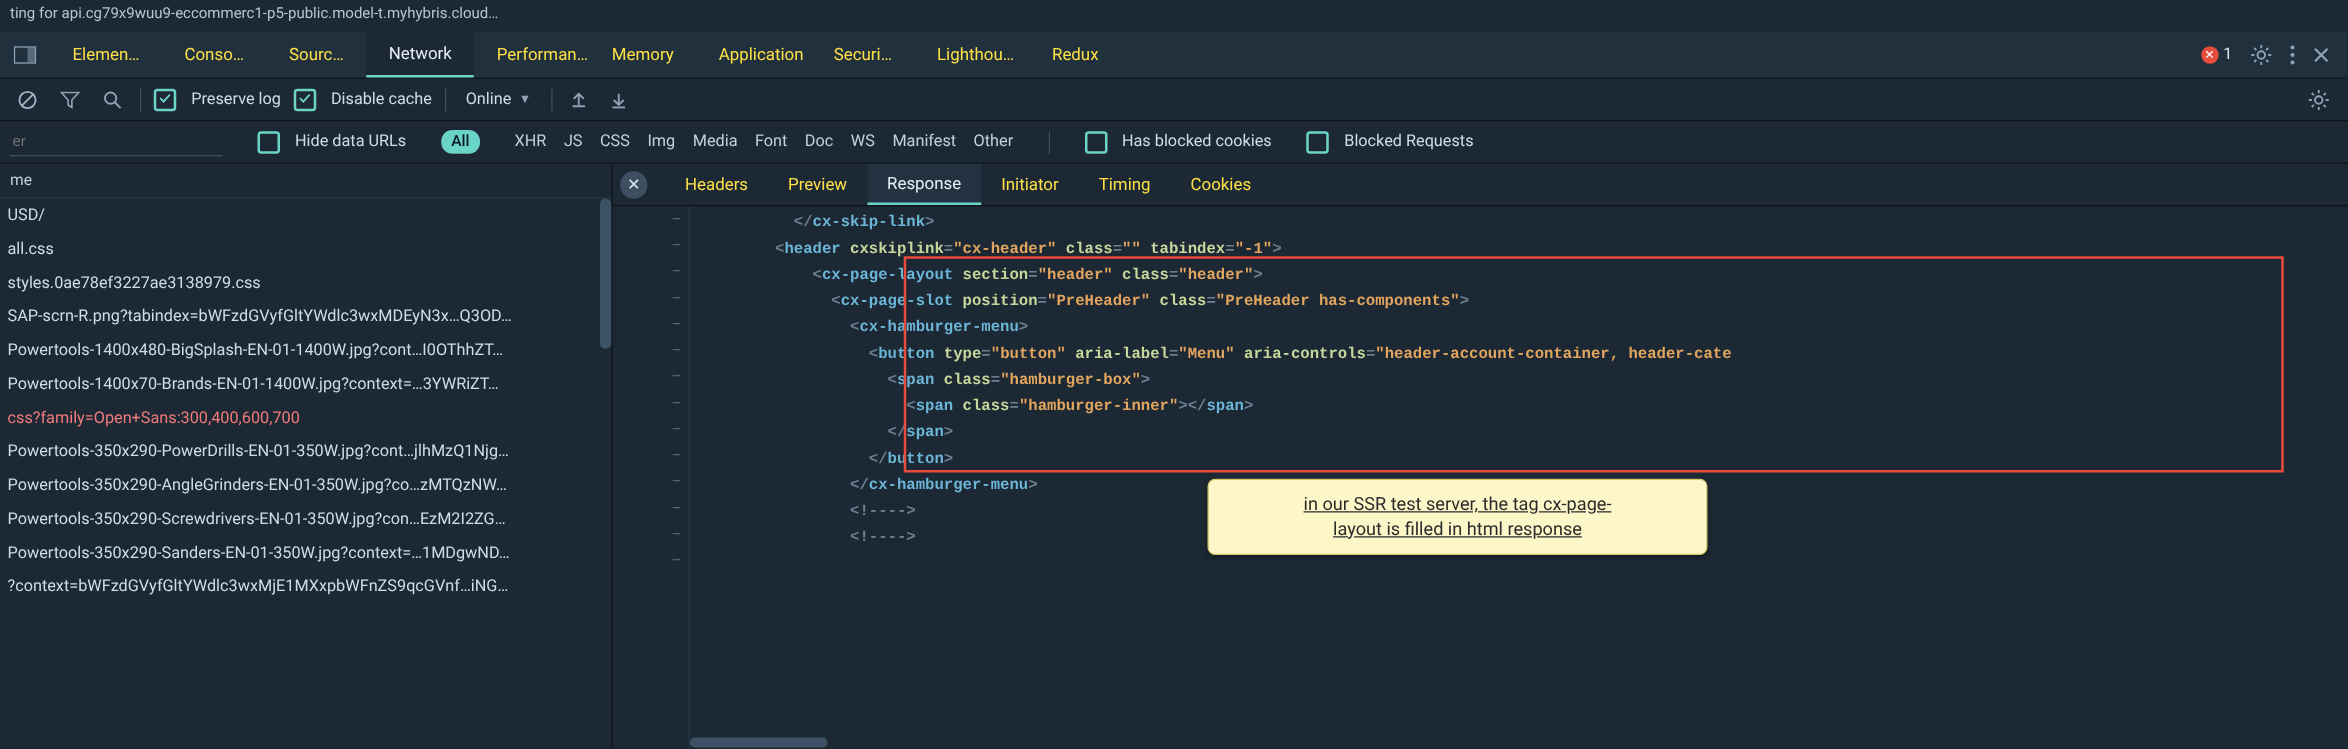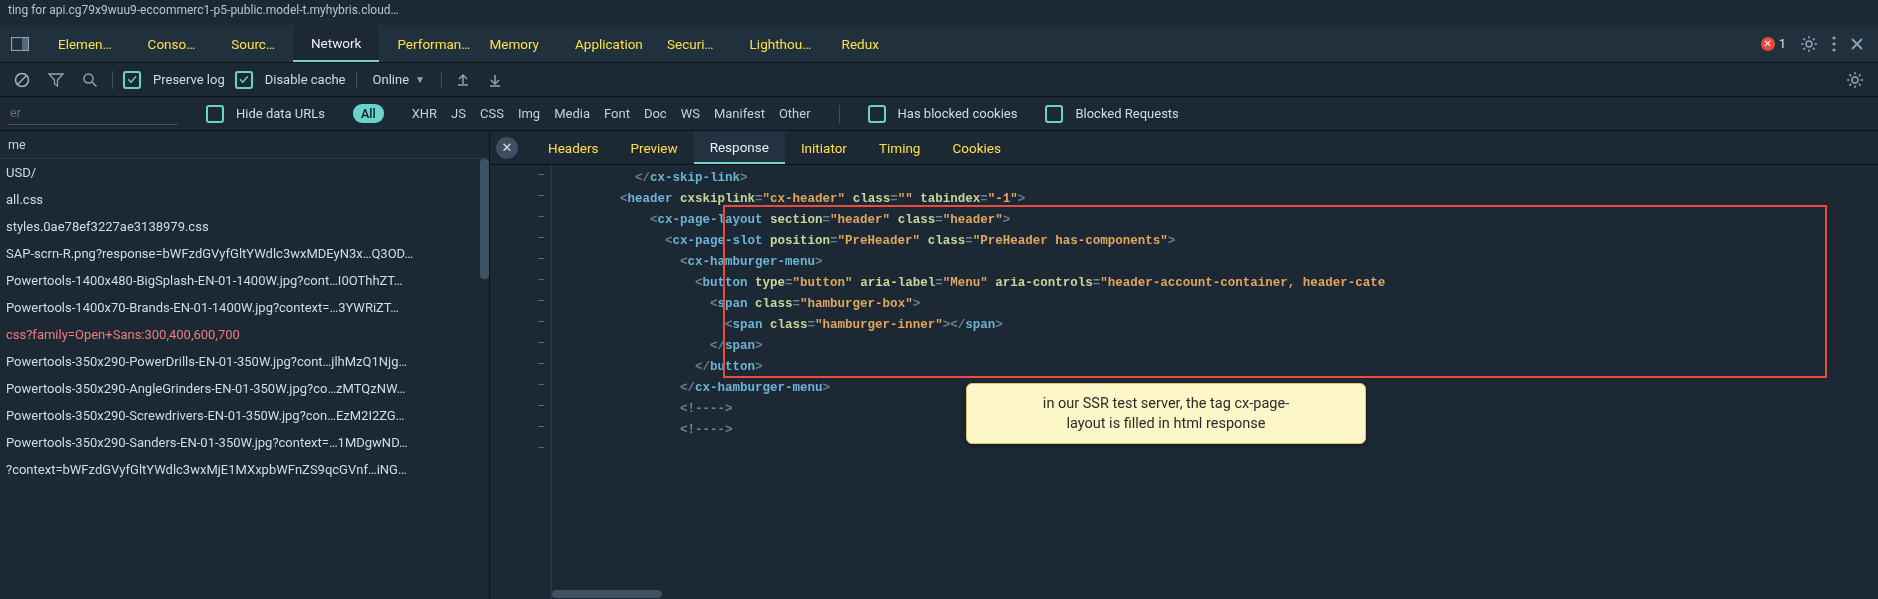--- a/index.html
+++ b/index.html
@@ -53,21 +53,21 @@
 .close-x { width:22px; height:22px; border-radius:50%; background:#3d4f60; color:#d9e3ed; display:flex; align-items:center; justify-content:center; align-self:center; margin-right:14px; cursor:pointer; font-size:13px;}
 .dtab { padding:0 16px; display:flex; align-items:center; color:#fde047; cursor:pointer; font-size:13.5px;}
 .dtab.active { border-bottom:2px solid #6bd4c8; color:#e8f0f7; background:#233240;}
 
 .code-area { flex:1; position:relative; overflow:hidden;}
 .gutter { position:absolute; left:0; top:0; bottom:0; width:62px; border-right:1px solid #2a3a48; background:#1c2833;}
 .gutter .g-line { position:absolute; left:0; width:55px; text-align:right; color:#596b7c; font-size:12px;}
 .code-content { position:absolute; left:62px; right:0; top:0; bottom:0; font-family: Menlo, Consolas, "Courier New", monospace; font-size:12.5px; line-height:21px; padding-top:3px;}
 .code-line { white-space:pre; height:21px; padding-left:8px;font-weight:bold;}
 .redbox { position:absolute; border:2px solid #e74c3c; pointer-events:none;}
-.annotation { position:absolute; background:#fdf6c8; color:#2b2b2b; border:1px solid #d4c96a; border-radius:6px; padding:10px 16px; text-align:center; font-size:14.5px; line-height:1.35; box-shadow:0 2px 4px rgba(0,0,0,0.3);}
+.annotation { position:absolute; background:#fdf6c8; color:#2b2b2b; border:1px solid #d4c96a; border-radius:6px; padding:10px 16px; text-align:center; font-size:14.5px; line-height:1.35; box-shadow:0 2px 4px rgba(0,0,0,0.3);text-decoration:underline;}
 .c-tag{color:#6bb5d6;} .c-attr{color:#c5d89b;} .c-str{color:#e2a55f;} .c-brkt{color:#6b8193;} .c-cmt{color:#6b8193;}
 .bottom-scroll { position:absolute; left:62px; right:0; bottom:0; height:10px; background:#1c2833;}
 .bottom-scroll .thumb{ position:absolute; left:0; width:110px; top:1px; bottom:1px; background:#3d5265; border-radius:4px;}
 
 svg{display:block;}
 </style>
 </head>
 <body>
 
 <div class="titlebar">
@@ -220,21 +220,21 @@
   </div>
 </div>
 
 <div class="main">
   <div class="leftpane">
     <div class="colhead">me</div>
     <div class="req-list" id="req-list">
         <div class="req-row">USD/</div>
         <div class="req-row">all.css</div>
         <div class="req-row">styles.0ae78ef3227ae3138979.css</div>
-        <div class="req-row">SAP-scrn-R.png?response=bWFzdGVyfGltYWdlc3wxMDEyN3x…Q3OD…</div>
+        <div class="req-row">SAP-scrn-R.png?tabindex=bWFzdGVyfGltYWdlc3wxMDEyN3x…Q3OD…</div>
         <div class="req-row">Powertools-1400x480-BigSplash-EN-01-1400W.jpg?cont…I0OThhZT…</div>
         <div class="req-row">Powertools-1400x70-Brands-EN-01-1400W.jpg?context=…3YWRiZT…</div>
         <div class="req-row red">css?family=Open+Sans:300,400,600,700</div>
         <div class="req-row">Powertools-350x290-PowerDrills-EN-01-350W.jpg?cont…jlhMzQ1Njg…</div>
         <div class="req-row">Powertools-350x290-AngleGrinders-EN-01-350W.jpg?co…zMTQzNW…</div>
         <div class="req-row">Powertools-350x290-Screwdrivers-EN-01-350W.jpg?con…EzM2I2ZG…</div>
         <div class="req-row">Powertools-350x290-Sanders-EN-01-350W.jpg?context=…1MDgwND…</div>
         <div class="req-row">?context=bWFzdGVyfGltYWdlc3wxMjE1MXxpbWFnZS9qcGVnf…iNG…</div>
       </div>
     <div class="scroll-thumb"></div>

